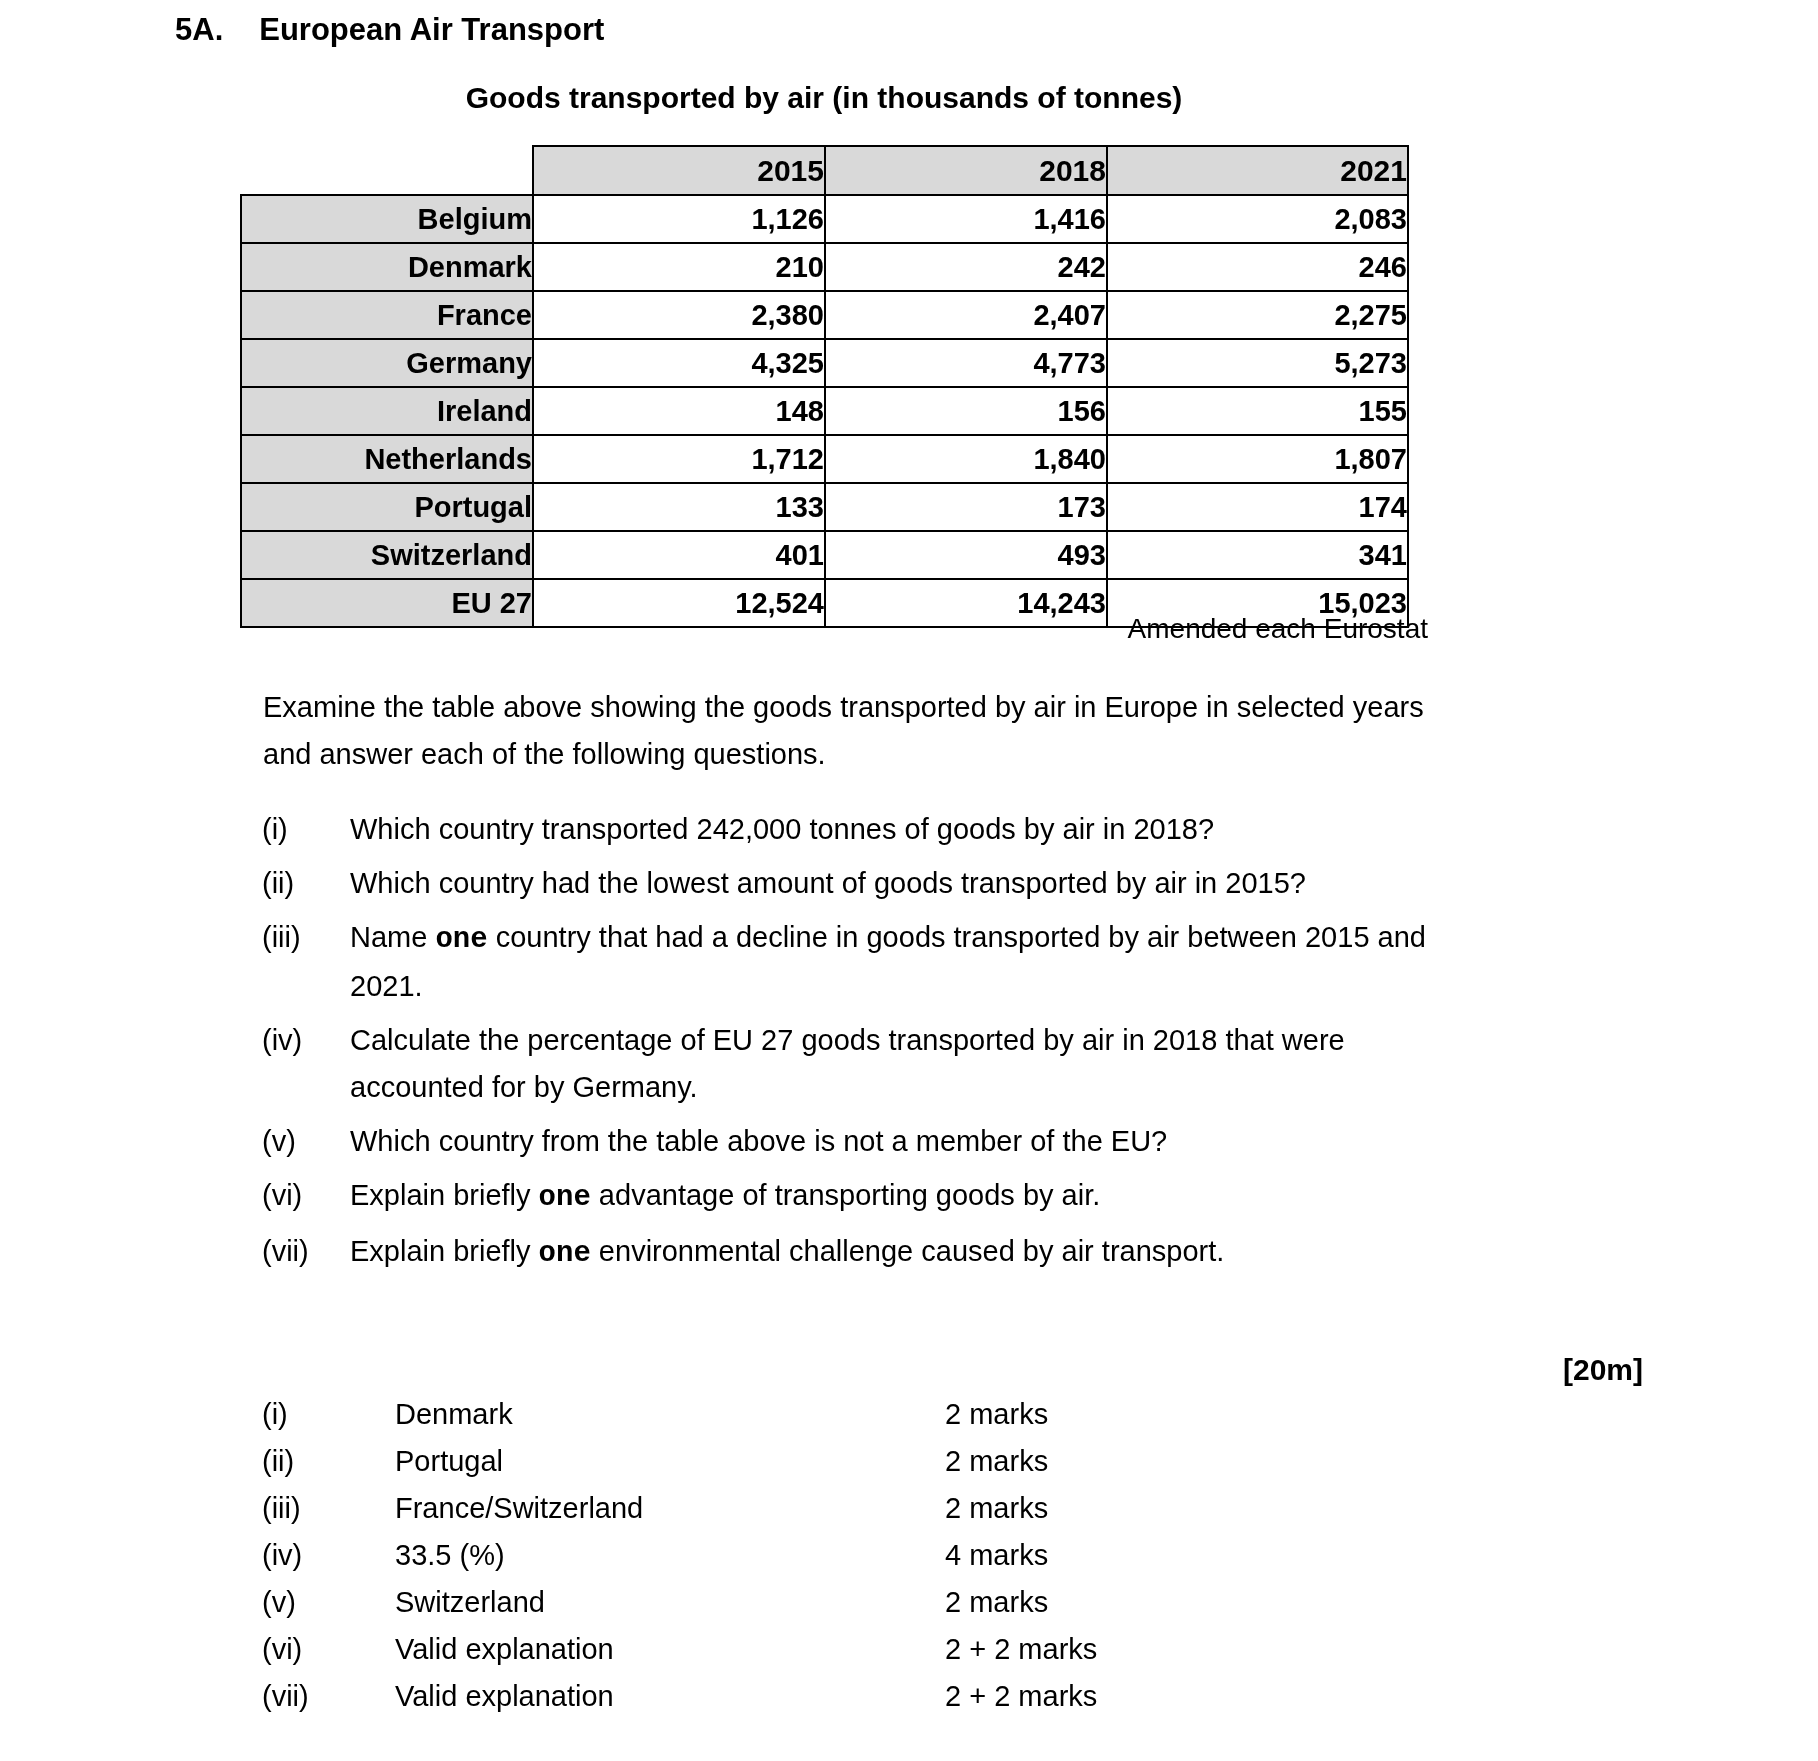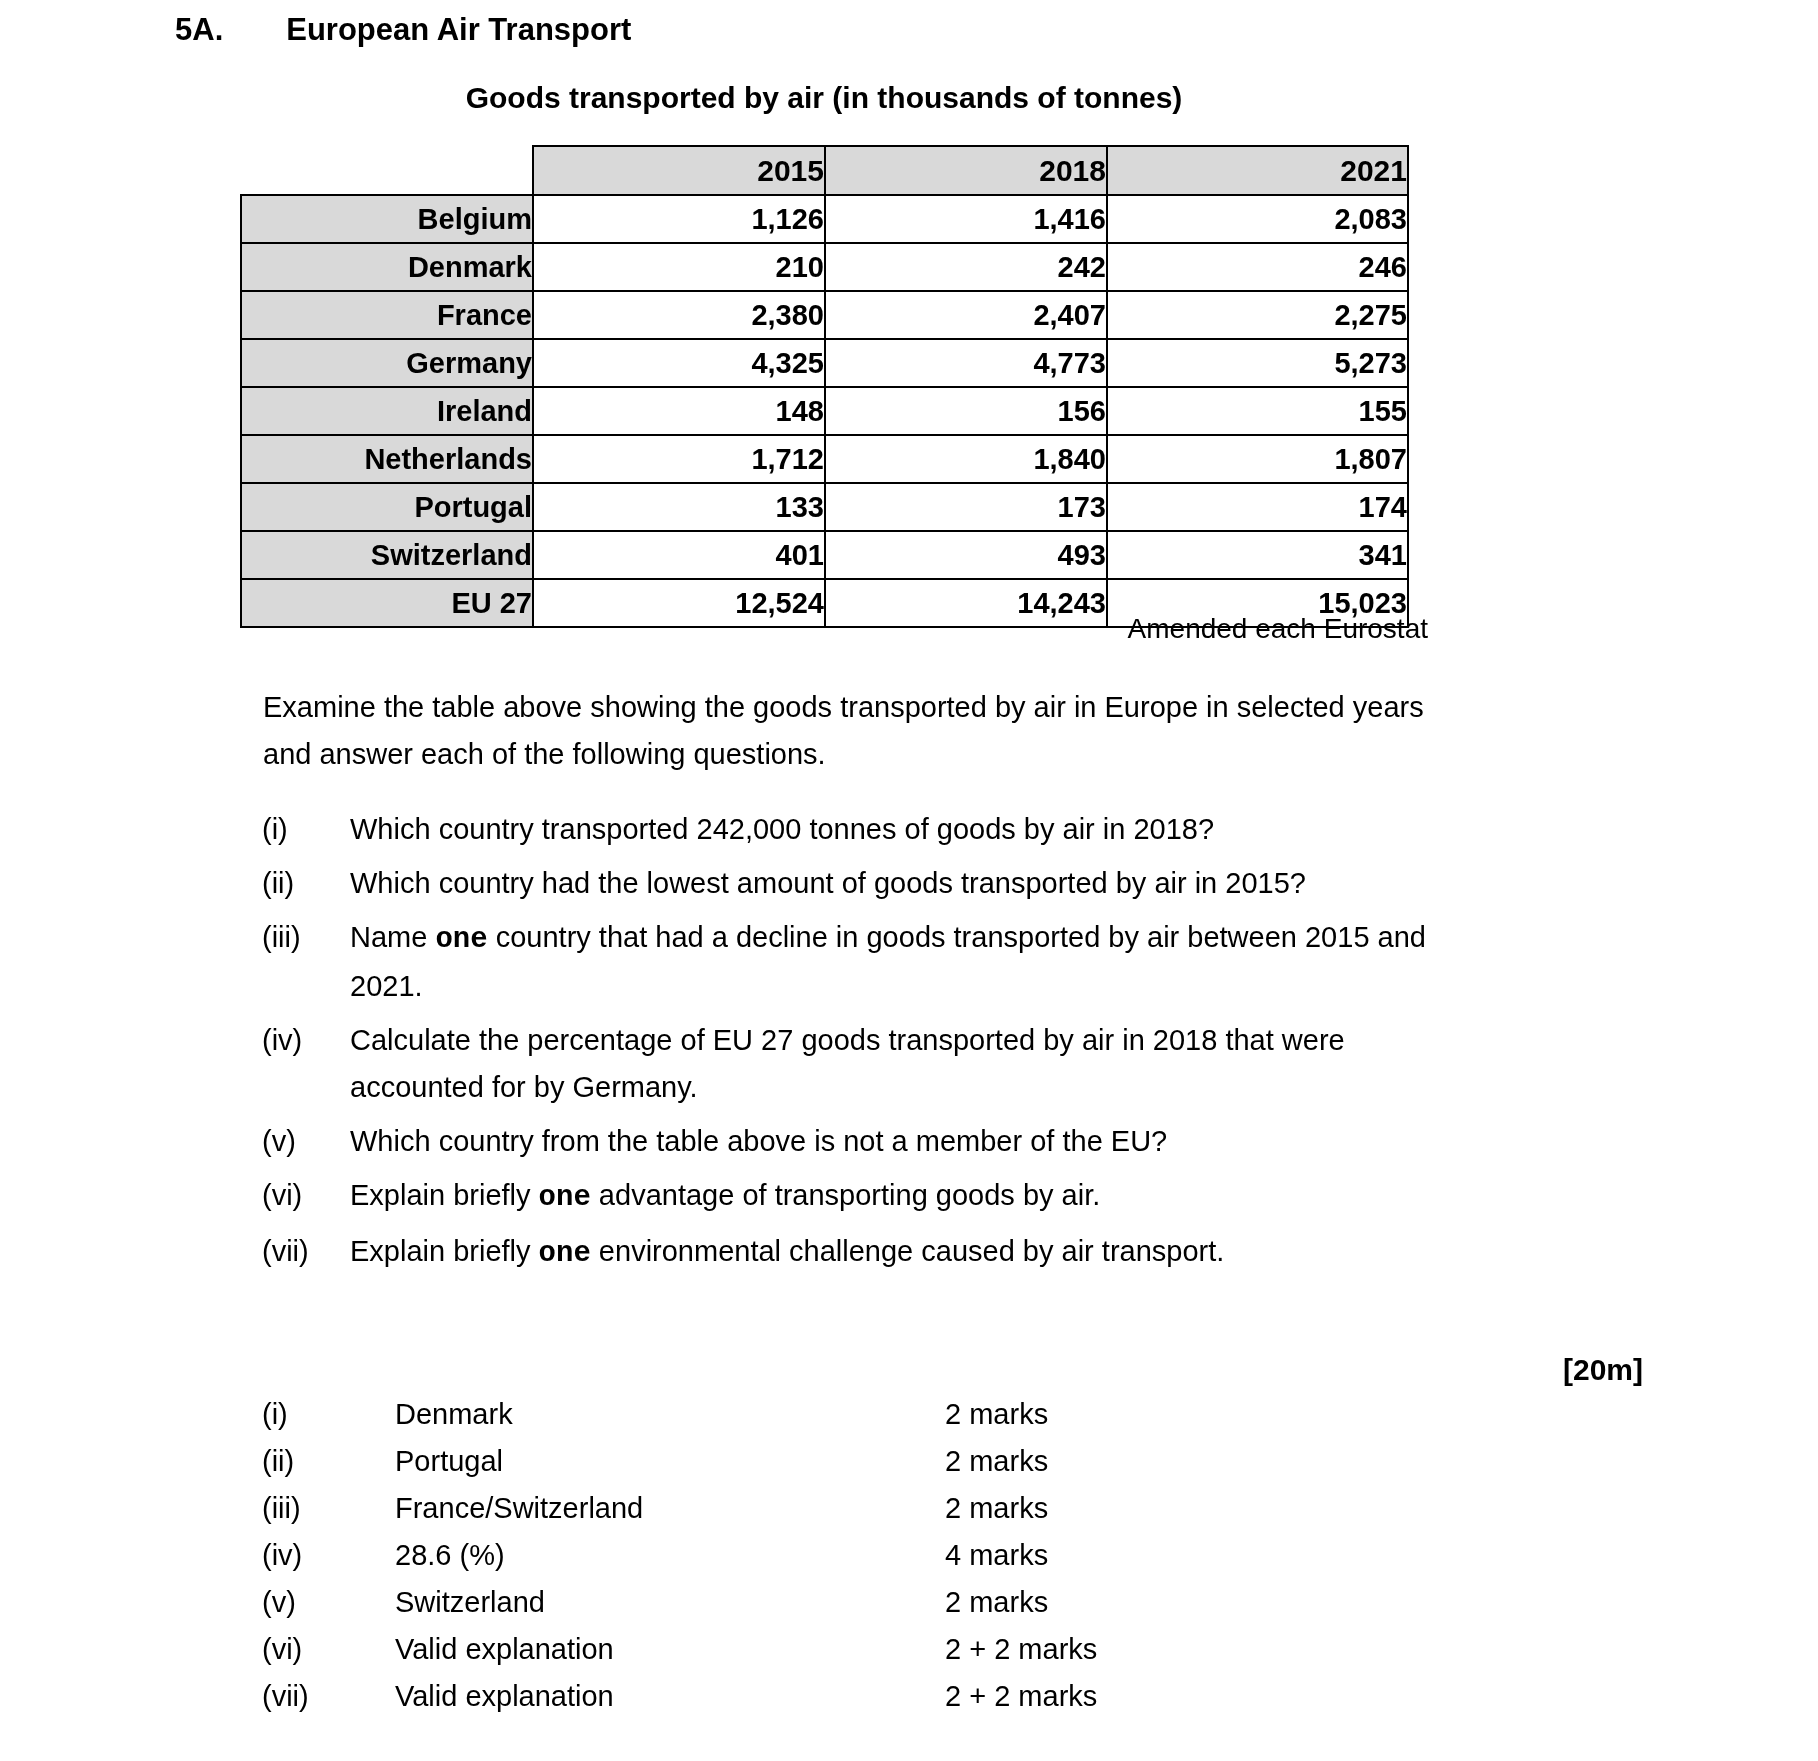--- a/index.html
+++ b/index.html
@@ -10,21 +10,21 @@
     background:#ffffff;
     font-family:"Liberation Sans", sans-serif;
     color:#000000;
     overflow:hidden;
   }
   .bold{font-weight:bold;font-family:Liberation Mono, monospace;}
 
   
   .heading{
     position:absolute; left:175px; top:12px;
-    display:flex; gap:63px;
+    display:flex; gap:36px;
     font-size:31px; font-weight:bold; line-height:36px;
   }
 
   
   .table-title{
     position:absolute; left:240px; top:80px; width:1168px;
     text-align:center; font-size:30px; font-weight:bold; line-height:36px;
   }
 
   
@@ -245,21 +245,21 @@
       <div class="ak-answer">Portugal</div>
       <div class="ak-marks">2 marks</div>
     </div>
     <div class="ak-row">
       <div class="ak-label">(iii)</div>
       <div class="ak-answer">France/Switzerland</div>
       <div class="ak-marks">2 marks</div>
     </div>
     <div class="ak-row">
       <div class="ak-label">(iv)</div>
-      <div class="ak-answer">28.6 (%)</div>
+      <div class="ak-answer">33.5 (%)</div>
       <div class="ak-marks">4 marks</div>
     </div>
     <div class="ak-row">
       <div class="ak-label">(v)</div>
       <div class="ak-answer">Switzerland</div>
       <div class="ak-marks">2 marks</div>
     </div>
     <div class="ak-row">
       <div class="ak-label">(vi)</div>
       <div class="ak-answer">Valid explanation</div>

